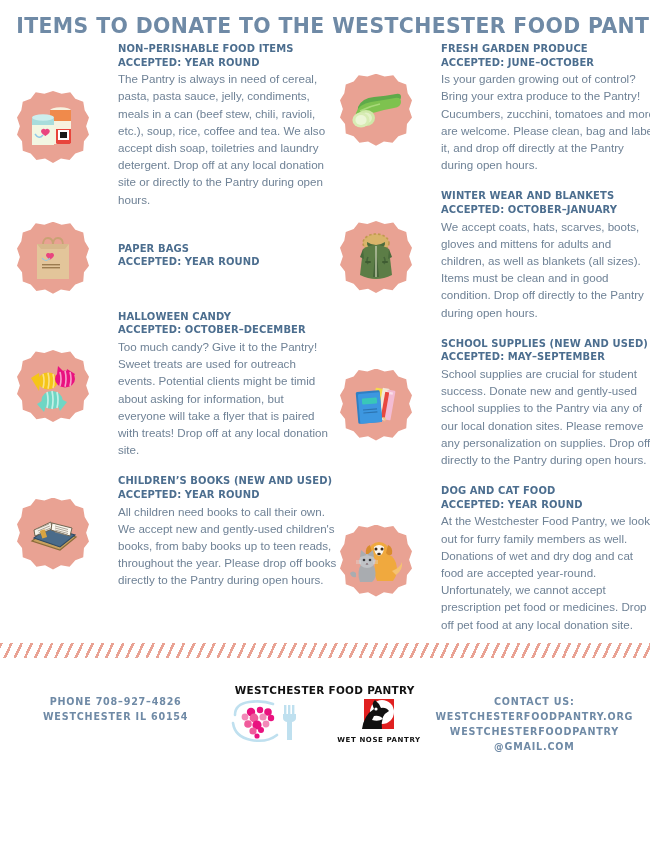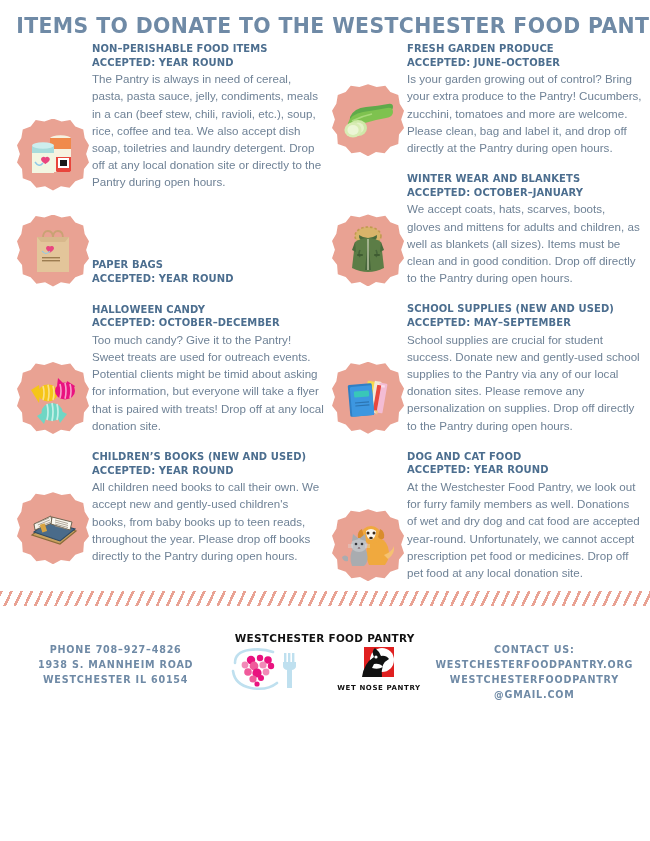--- a/index.html
+++ b/index.html
@@ -33,22 +33,23 @@
     width: 650px;
     padding: 0 8px 0 8px;
   }
   .col { width: 325px; }
   .col-left  { padding-left: 6px; }
   .col-right { padding-left: 4px; }
 
   
   .item {
     display: flex;
-    align-items: flex-end;
+    align-items: center;
     margin-bottom: 6px;
+    gap: 26px;
   }
   .item-icon-wrap {
     width: 78px;
     min-width: 78px;
     padding-top: 6px;
     display: flex;
     justify-content: center;
   }
   .blob {
     position: relative;
@@ -200,21 +201,21 @@
           </svg>
         </div>
       </div>
       <div class="item-text">
         <div class="item-title">NON–PERISHABLE FOOD ITEMS</div>
         <div class="item-season">ACCEPTED: YEAR ROUND</div>
         <div class="item-body">The Pantry is always in need of  cereal, pasta, pasta sauce, jelly, condiments, meals in a can (beef stew, chili, ravioli, etc.), soup, rice, coffee and tea. We  also accept dish soap, toiletries and laundry detergent.  Drop off at any local donation site or directly to the Pantry during open hours.</div>
       </div>
     </div>
 
-    <div class="item" style="margin-top:18px;">
+    <div class="item" style="margin-top:8px;">
       <div class="item-icon-wrap">
         <div class="blob">
           <div class="blob-bg"></div>
           <svg width="48" height="54" viewBox="0 0 48 54">
             <path d="M14 14 q0 -7 5 -7 q5 0 5 7" stroke="#c9a274" stroke-width="1.8" fill="none"></path>
             <path d="M24 14 q0 -7 5 -7 q5 0 5 7" stroke="#c9a274" stroke-width="1.8" fill="none"></path>
             <rect x="8" y="13" width="32" height="35" fill="#e3c59a"></rect>
             <path d="M8 13 h32 l-4 5 h-24 z" fill="#d8b88c"></path>
             <path d="M17 24 a2.4 2.4 0 0 1 4 -1.4 a2.4 2.4 0 0 1 4 1.4 c0 2.4 -4 4.6 -4 4.6 s-4 -2.2 -4 -4.6z" fill="#e9457f"></path>
             <path d="M13 27 q4 5 8 0" stroke="#8fc8e8" stroke-width="1.2" fill="none"></path>
@@ -394,21 +395,20 @@
 
   </div>
 </div>
 
 <div class="stripe-divider"></div>
 
 <div class="footer">
 
   <div class="footer-col footer-left">
     <div class="footer-line">PHONE 708–927–4826</div>
-    <div class="footer-line">1938 S. MANNHEIM ROAD</div>
     <div class="footer-line">WESTCHESTER IL 60154</div>
   </div>
 
   <div class="footer-col footer-mid">
     <div class="logo-title">WESTCHESTER FOOD PANTRY</div>
     <div class="logo-row">
 
       <div>
         <svg width="84" height="46" viewBox="0 0 84 46">
           <path d="M6 16 q0 -11 14 -13 q14 -2 24 2" stroke="#bfe0ef" stroke-width="2.6" fill="none" stroke-linecap="round"></path>

